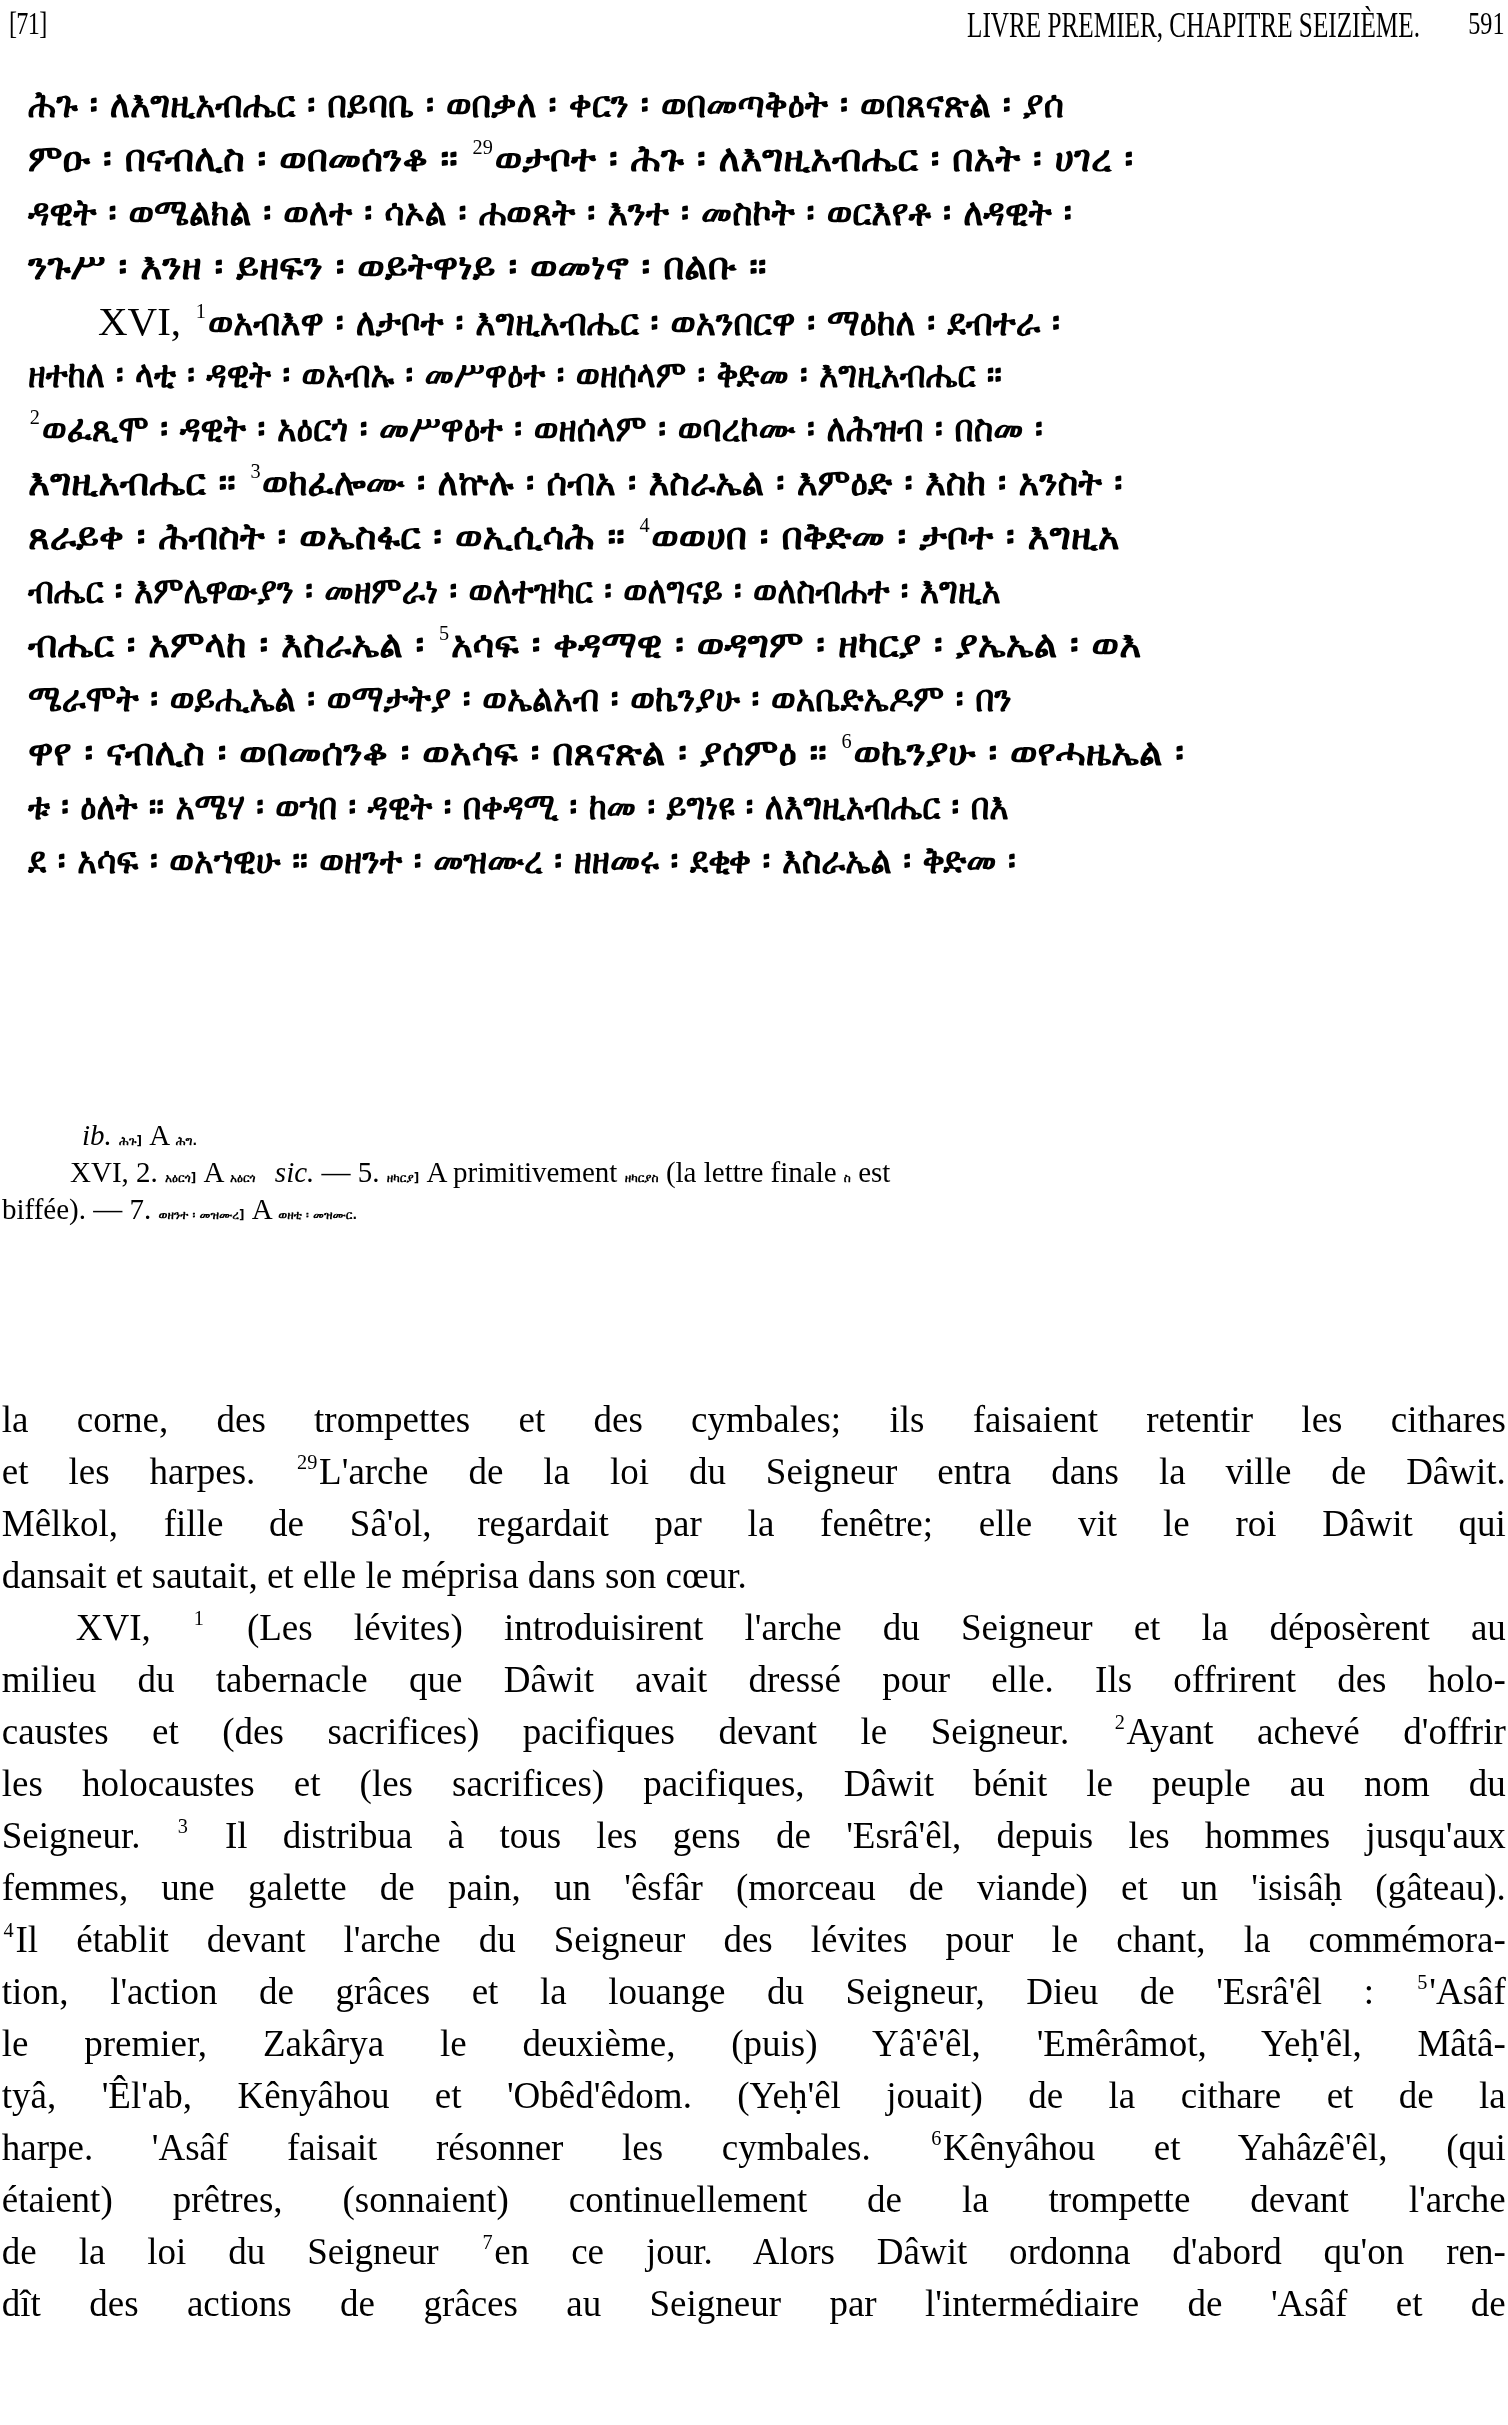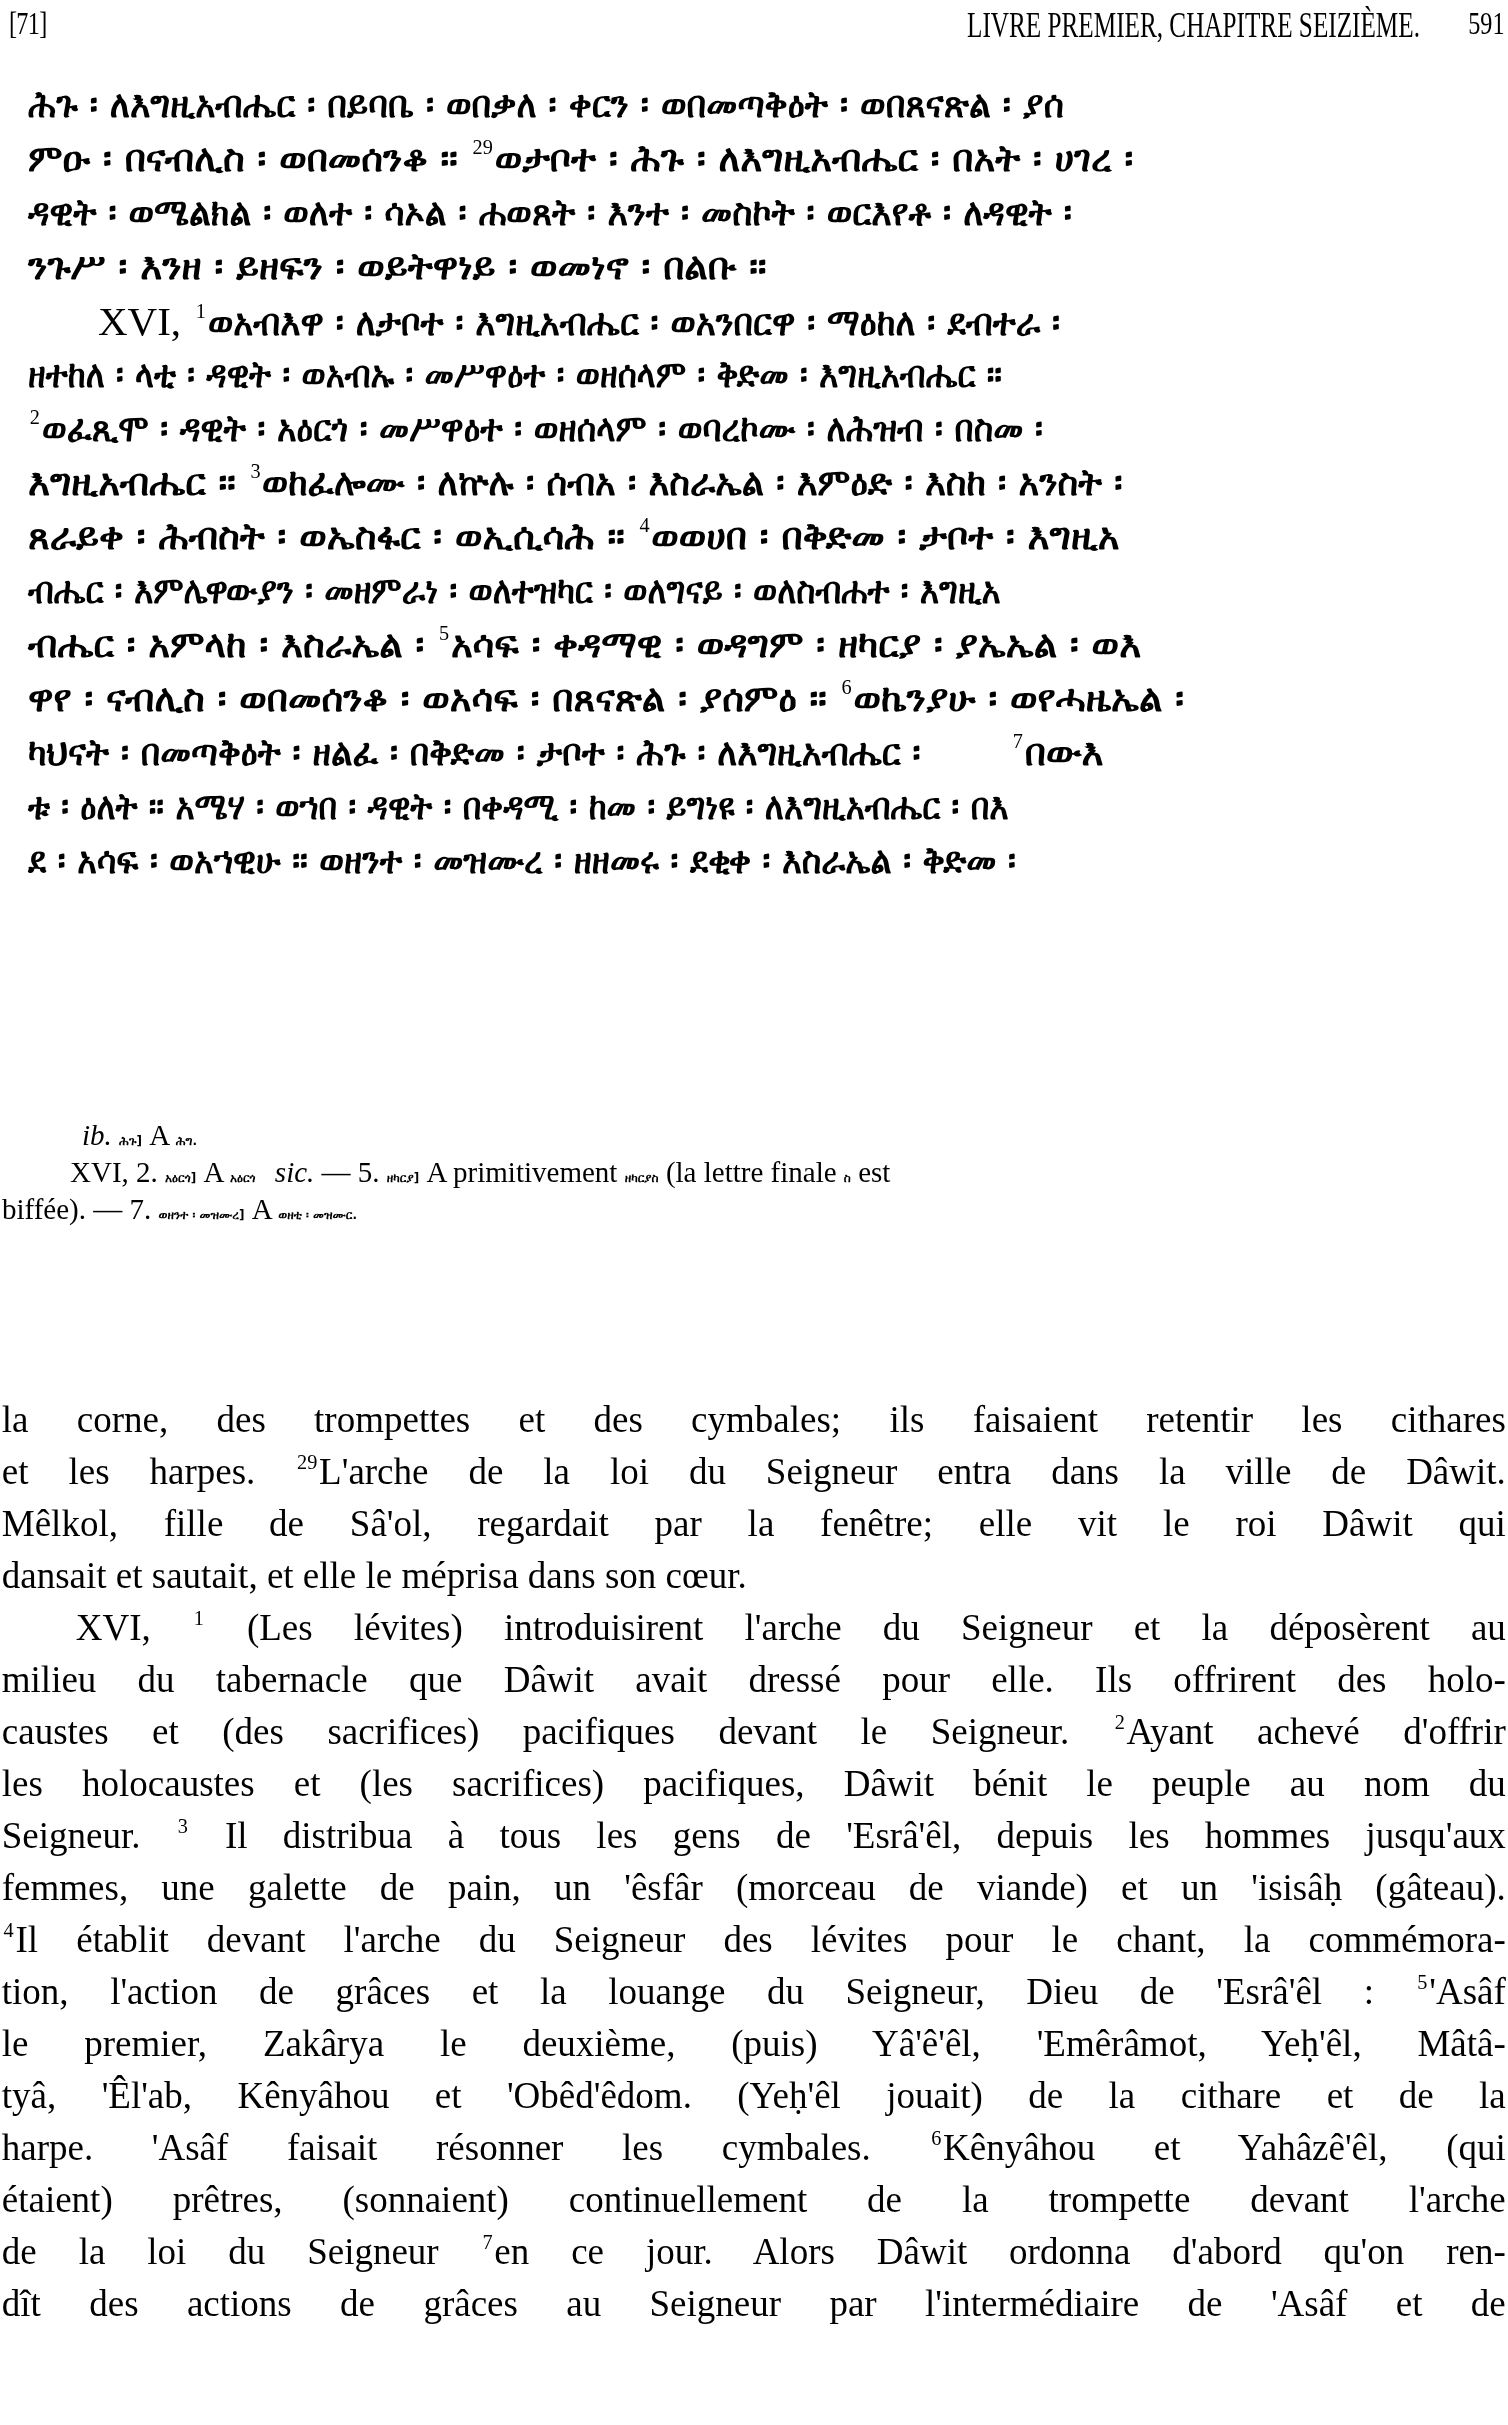--- a/index.html
+++ b/index.html
@@ -150,22 +150,22 @@
   <div class="eth-line"><span class="txt">ምዑ ፡ በናብሊስ ፡ ወበመሰንቆ ።</span> <sup class="vn">29</sup><span class="txt">ወታቦተ ፡ ሕጉ ፡ ለእግዚአብሔር ፡ በአት ፡ ሀገረ ፡</span></div>
   <div class="eth-line"><span class="txt" style="transform:scaleX(0.93)">ዳዊት ፡ ወሜልክል ፡ ወለተ ፡ ሳኦል ፡ ሐወጸት ፡ እንተ ፡ መስኮት ፡ ወርእየቶ ፡ ለዳዊት ፡</span></div>
   <div class="eth-line"><span class="txt">ንጉሥ ፡ እንዘ ፡ ይዘፍን ፡ ወይትዋነይ ፡ ወመነኖ ፡ በልቡ ።</span></div>
   <div class="eth-line indent"><span class="latin">XVI,</span> <sup class="vn">1</sup><span class="txt" style="transform:scaleX(0.92)">ወአብእዋ ፡ ለታቦተ ፡ እግዚአብሔር ፡ ወአንበርዋ ፡ ማዕከለ ፡ ደብተራ ፡</span></div>
   <div class="eth-line"><span class="txt" style="transform:scaleX(0.88)">ዘተከለ ፡ ላቲ ፡ ዳዊት ፡ ወአብኡ ፡ መሥዋዕተ ፡ ወዘሰላም ፡ ቅድመ ፡ እግዚአብሔር ።</span></div>
   <div class="eth-line"><sup class="vn">2</sup><span class="txt" style="transform:scaleX(0.9)">ወፈጺሞ ፡ ዳዊት ፡ አዕርጎ ፡ መሥዋዕተ ፡ ወዘሰላም ፡ ወባረኮሙ ፡ ለሕዝብ ፡ በስመ ፡</span></div>
   <div class="eth-line"><span class="txt">እግዚአብሔር ።</span> <sup class="vn">3</sup><span class="txt" style="transform:scaleX(0.95)">ወከፈሎሙ ፡ ለኵሉ ፡ ሰብአ ፡ እስራኤል ፡ እምዕድ ፡ እስከ ፡ አንስት ፡</span></div>
   <div class="eth-line"><span class="txt">ጸራይቀ ፡ ሕብስት ፡ ወኤስፋር ፡ ወኢሲሳሕ ።</span> <sup class="vn">4</sup><span class="txt">ወወሀበ ፡ በቅድመ ፡ ታቦተ ፡ እግዚአ</span></div>
   <div class="eth-line"><span class="txt" style="transform:scaleX(0.88)">ብሔር ፡ እምሌዋውያን ፡ መዘምራነ ፡ ወለተዝካር ፡ ወለግናይ ፡ ወለስብሐተ ፡ እግዚአ</span></div>
   <div class="eth-line"><span class="txt">ብሔር ፡ አምላከ ፡ እስራኤል ፡</span> <sup class="vn">5</sup><span class="txt">አሳፍ ፡ ቀዳማዊ ፡ ወዳግም ፡ ዘካርያ ፡ ያኤኤል ፡ ወእ</span></div>
+  <div class="eth-line"><span class="txt" style="transform:scaleX(0.9)">ሜራሞት ፡ ወይሒኤል ፡ ወማታትያ ፡ ወኤልአብ ፡ ወኬንያሁ ፡ ወአቤድኤዶም ፡ በን</span></div>
   <div class="eth-line"><span class="txt">ዋየ ፡ ናብሊስ ፡ ወበመሰንቆ ፡ ወአሳፍ ፡ በጸናጽል ፡ ያሰምዕ ።</span> <sup class="vn">6</sup><span class="txt">ወኬንያሁ ፡ ወየሓዜኤል ፡</span></div>
-  <div class="eth-line"><span class="txt" style="transform:scaleX(0.92)">ካህናት ፡ በመጣቅዕት ፡ ዘልፈ ፡ በቅድመ ፡ ታቦተ ፡ ሕጉ ፡ ለእግዚአብሔር ፡</span> <sup class="vn">7</sup><span class="txt">በውእ</span></div>
   <div class="eth-line"><span class="txt" style="transform:scaleX(0.88)">ቱ ፡ ዕለት ። አሜሃ ፡ ወኀበ ፡ ዳዊት ፡ በቀዳሚ ፡ ከመ ፡ ይግነዩ ፡ ለእግዚአብሔር ፡ በእ</span></div>
   <div class="eth-line"><span class="txt" style="transform:scaleX(0.9)">ደ ፡ አሳፍ ፡ ወአኀዊሁ ። ወዘንተ ፡ መዝሙረ ፡ ዘዘመሩ ፡ ደቂቀ ፡ እስራኤል ፡ ቅድመ ፡</span></div>
 </div>
 
 <div class="notes">
   <div class="note-line">
     <i>ib.</i>
     <span class="eth-small">ሕጉ]</span>
     <span>A</span>
     <span class="eth-small">ሕግ.</span>

